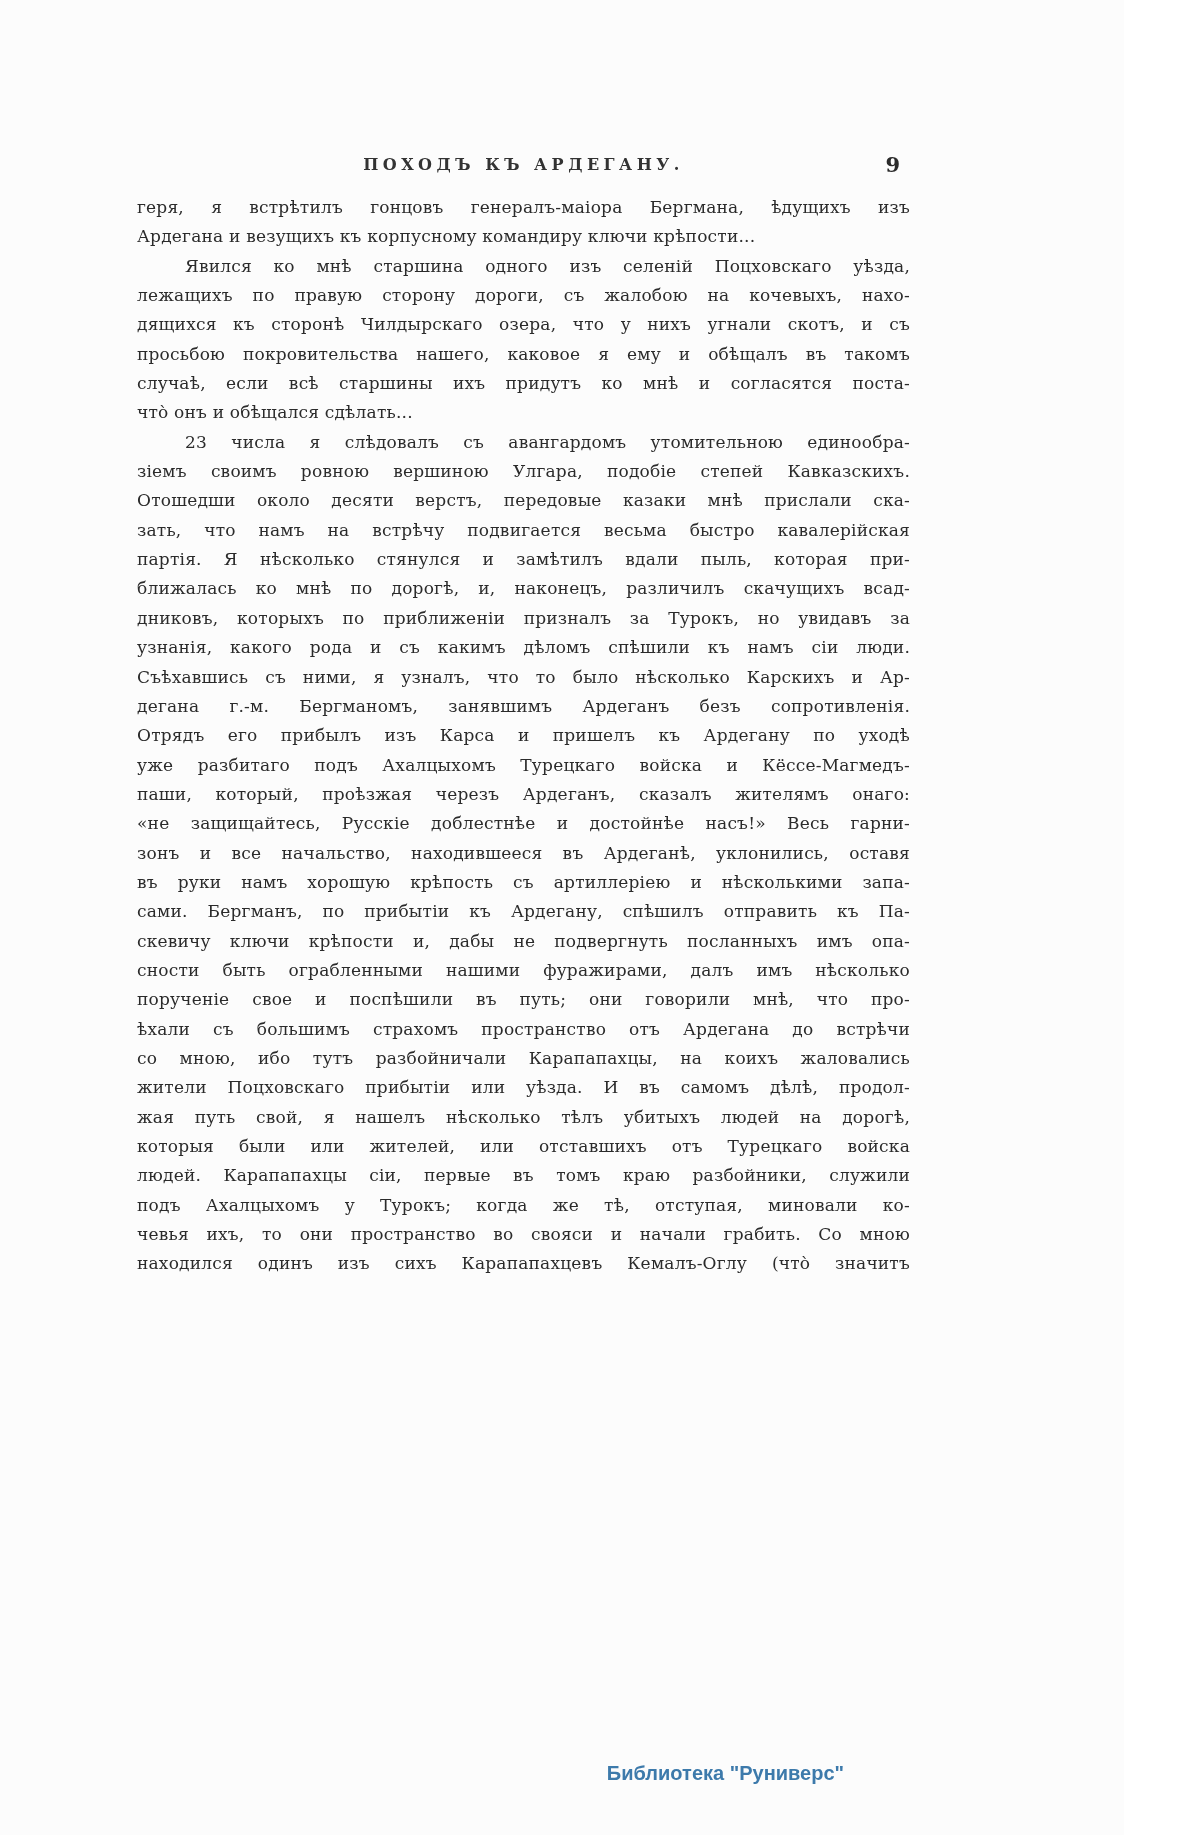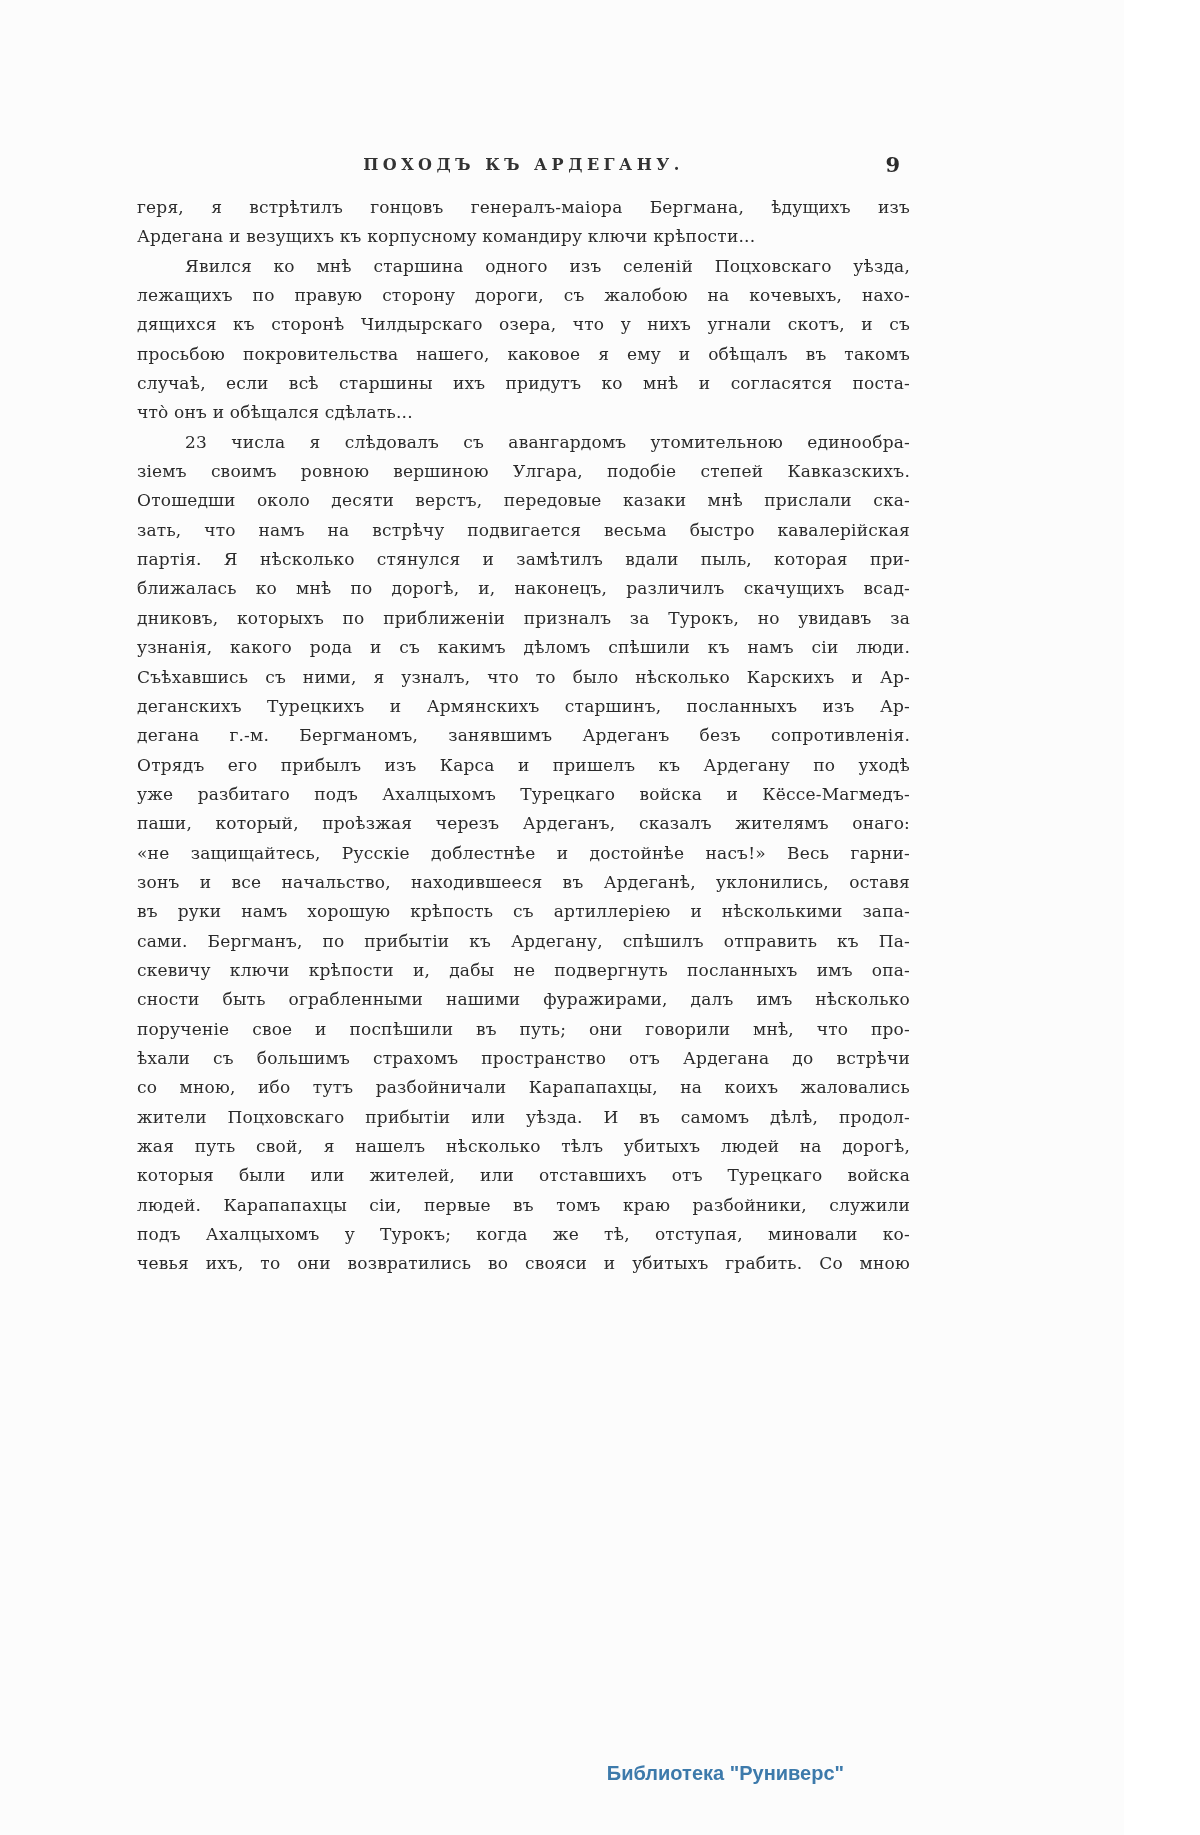--- a/index.html
+++ b/index.html
@@ -99,38 +99,38 @@
       <div class="paragraph">
         <div class="line indent-line">23 числа я слѣдовалъ съ авангардомъ утомительною единообра-</div>
         <div class="line">зіемъ своимъ ровною вершиною Улгара, подобіе степей Кавказскихъ.</div>
         <div class="line">Отошедши около десяти верстъ, передовые казаки мнѣ прислали ска-</div>
         <div class="line">зать, что намъ на встрѣчу подвигается весьма быстро кавалерійская</div>
         <div class="line">партія. Я нѣсколько стянулся и замѣтилъ вдали пыль, которая при-</div>
         <div class="line">ближалась ко мнѣ по дорогѣ, и, наконецъ, различилъ скачущихъ всад-</div>
         <div class="line">дниковъ, которыхъ по приближеніи призналъ за Турокъ, но увидавъ за</div>
         <div class="line">узнанія, какого рода и съ какимъ дѣломъ спѣшили къ намъ сіи люди.</div>
         <div class="line">Съѣхавшись съ ними, я узналъ, что то было нѣсколько Карскихъ и Ар-</div>
-        <div class="line">деганскихъ Турецкихъ и Армянскихъ старшинъ, посланныхъ изъ Ар-</div>
         <div class="line">дегана г.-м. Бергманомъ, занявшимъ Ардеганъ безъ сопротивленія.</div>
         <div class="line">Отрядъ его прибылъ изъ Карса и пришелъ къ Ардегану по уходѣ</div>
         <div class="line">уже разбитаго подъ Ахалцыхомъ Турецкаго войска и Кёссе-Магмедъ-</div>
         <div class="line">паши, который, проѣзжая черезъ Ардеганъ, сказалъ жителямъ онаго:</div>
         <div class="line">«не защищайтесь, Русскіе доблестнѣе и достойнѣе насъ!» Весь гарни-</div>
         <div class="line">зонъ и все начальство, находившееся въ Ардеганѣ, уклонились, оставя</div>
         <div class="line">въ руки намъ хорошую крѣпость съ артиллеріею и нѣсколькими запа-</div>
         <div class="line">сами. Бергманъ, по прибытіи къ Ардегану, спѣшилъ отправить къ Па-</div>
         <div class="line">скевичу ключи крѣпости и, дабы не подвергнуть посланныхъ имъ опа-</div>
         <div class="line">сности быть ограбленными нашими фуражирами, далъ имъ нѣсколько</div>
         <div class="line">порученіе свое и поспѣшили въ путь; они говорили мнѣ, что про-</div>
         <div class="line">ѣхали съ большимъ страхомъ пространство отъ Ардегана до встрѣчи</div>
         <div class="line">со мною, ибо тутъ разбойничали Карапапахцы, на коихъ жаловались</div>
         <div class="line">жители Поцховскаго прибытіи или уѣзда. И въ самомъ дѣлѣ, продол-</div>
         <div class="line">жая путь свой, я нашелъ нѣсколько тѣлъ убитыхъ людей на дорогѣ,</div>
         <div class="line">которыя были или жителей, или отставшихъ отъ Турецкаго войска</div>
         <div class="line">людей. Карапапахцы сіи, первые въ томъ краю разбойники, служили</div>
         <div class="line">подъ Ахалцыхомъ у Турокъ; когда же тѣ, отступая, миновали ко-</div>
-        <div class="line">чевья ихъ, то они возвратились во свояси и убитыхъ грабить. Со мною</div>
+        <div class="line">чевья ихъ, то они пространство во свояси и начали грабить. Со мною</div>
+        <div class="line">находился одинъ изъ сихъ Карапапахцевъ Кемалъ-Оглу (что̀ значитъ</div>
       </div>
     </div>
 
   <div class="library-watermark">Библиотека "Руниверс"</div>
 
 </div>
 
 </body></html>

